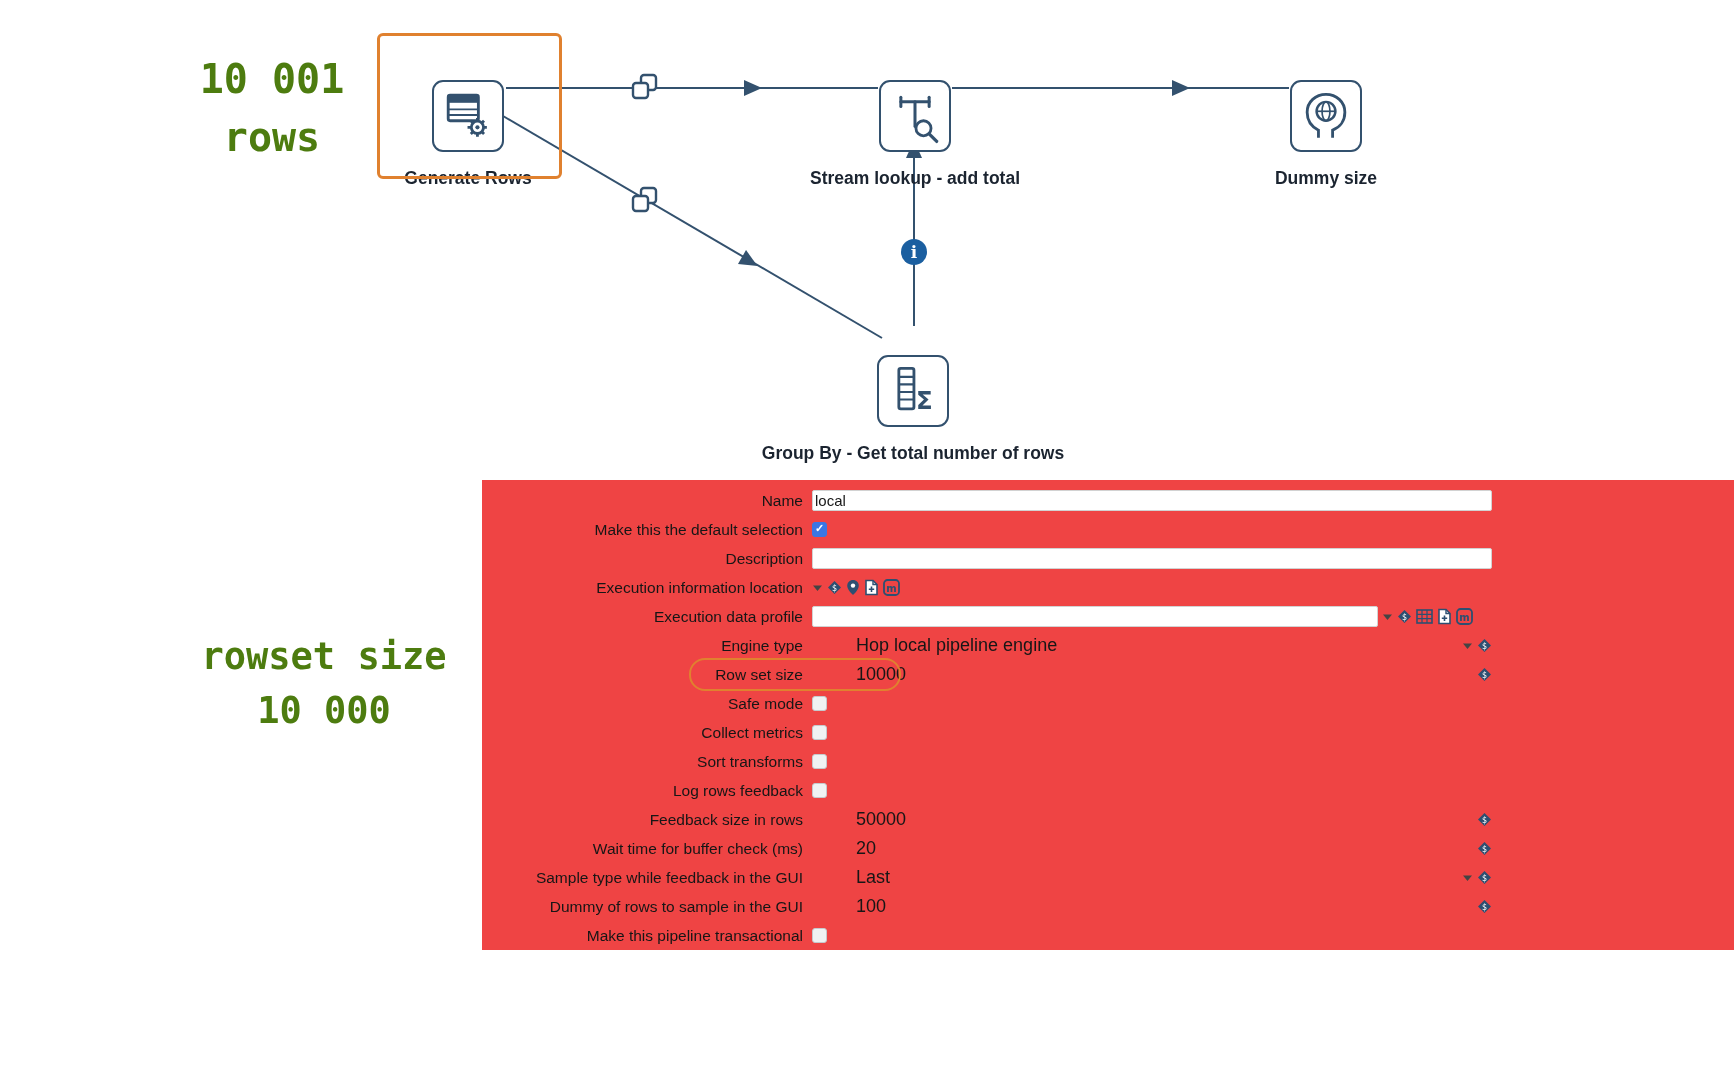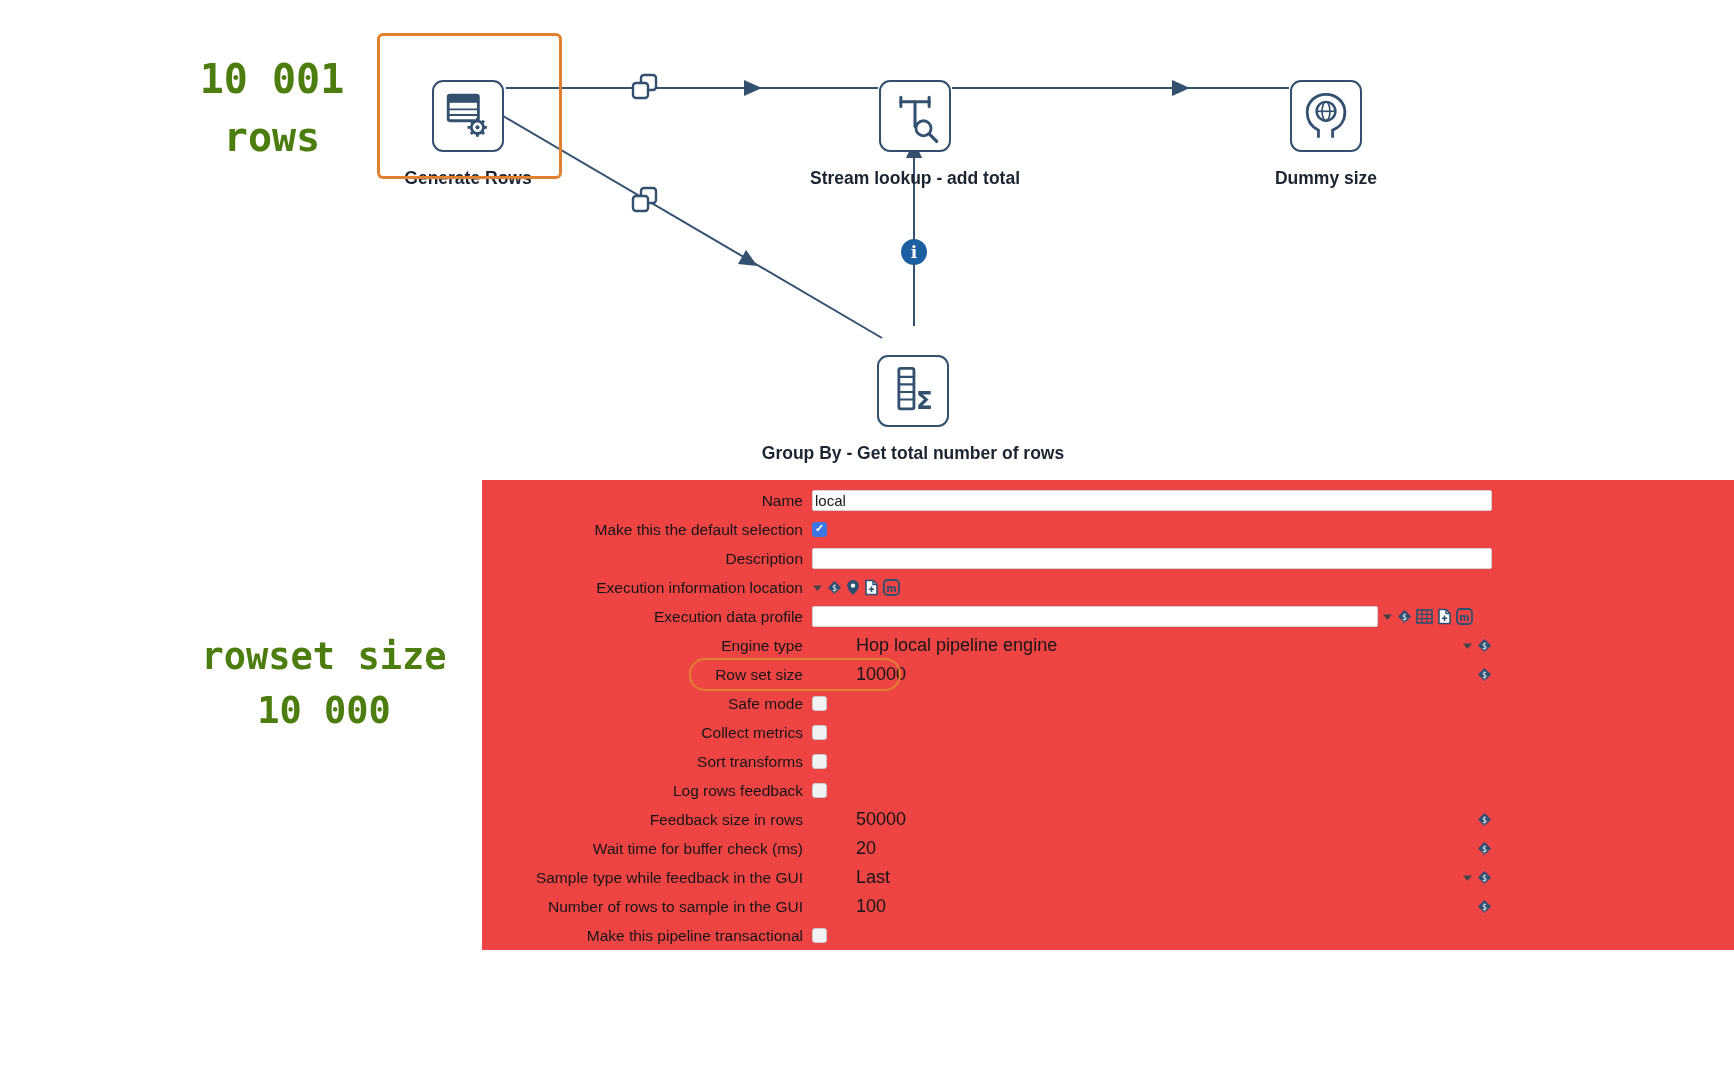--- a/index.html
+++ b/index.html
@@ -349,21 +349,21 @@
             <svg width="15" height="15" viewBox="0 0 15 15">
                 <polygon points="7.5,1 14,7.5 7.5,14 1,7.5" fill="#2d4f71"></polygon>
                 <text x="7.5" y="10.5" font-size="8" fill="#fff" text-anchor="middle" font-family="DejaVu Sans">$</text>
               </svg>
             </span>
         </span>
       </div>
     </div>
 
     <div class="frow">
-      <div class="flabel">Number of rows to sample in the GUI</div>
+      <div class="flabel">Dummy of rows to sample in the GUI</div>
       <div class="ffield">
         <span class="val">100</span>
         <span class="ics right">
           <span class="micon">
             <svg width="15" height="15" viewBox="0 0 15 15">
                 <polygon points="7.5,1 14,7.5 7.5,14 1,7.5" fill="#2d4f71"></polygon>
                 <text x="7.5" y="10.5" font-size="8" fill="#fff" text-anchor="middle" font-family="DejaVu Sans">$</text>
               </svg>
             </span>
         </span>

